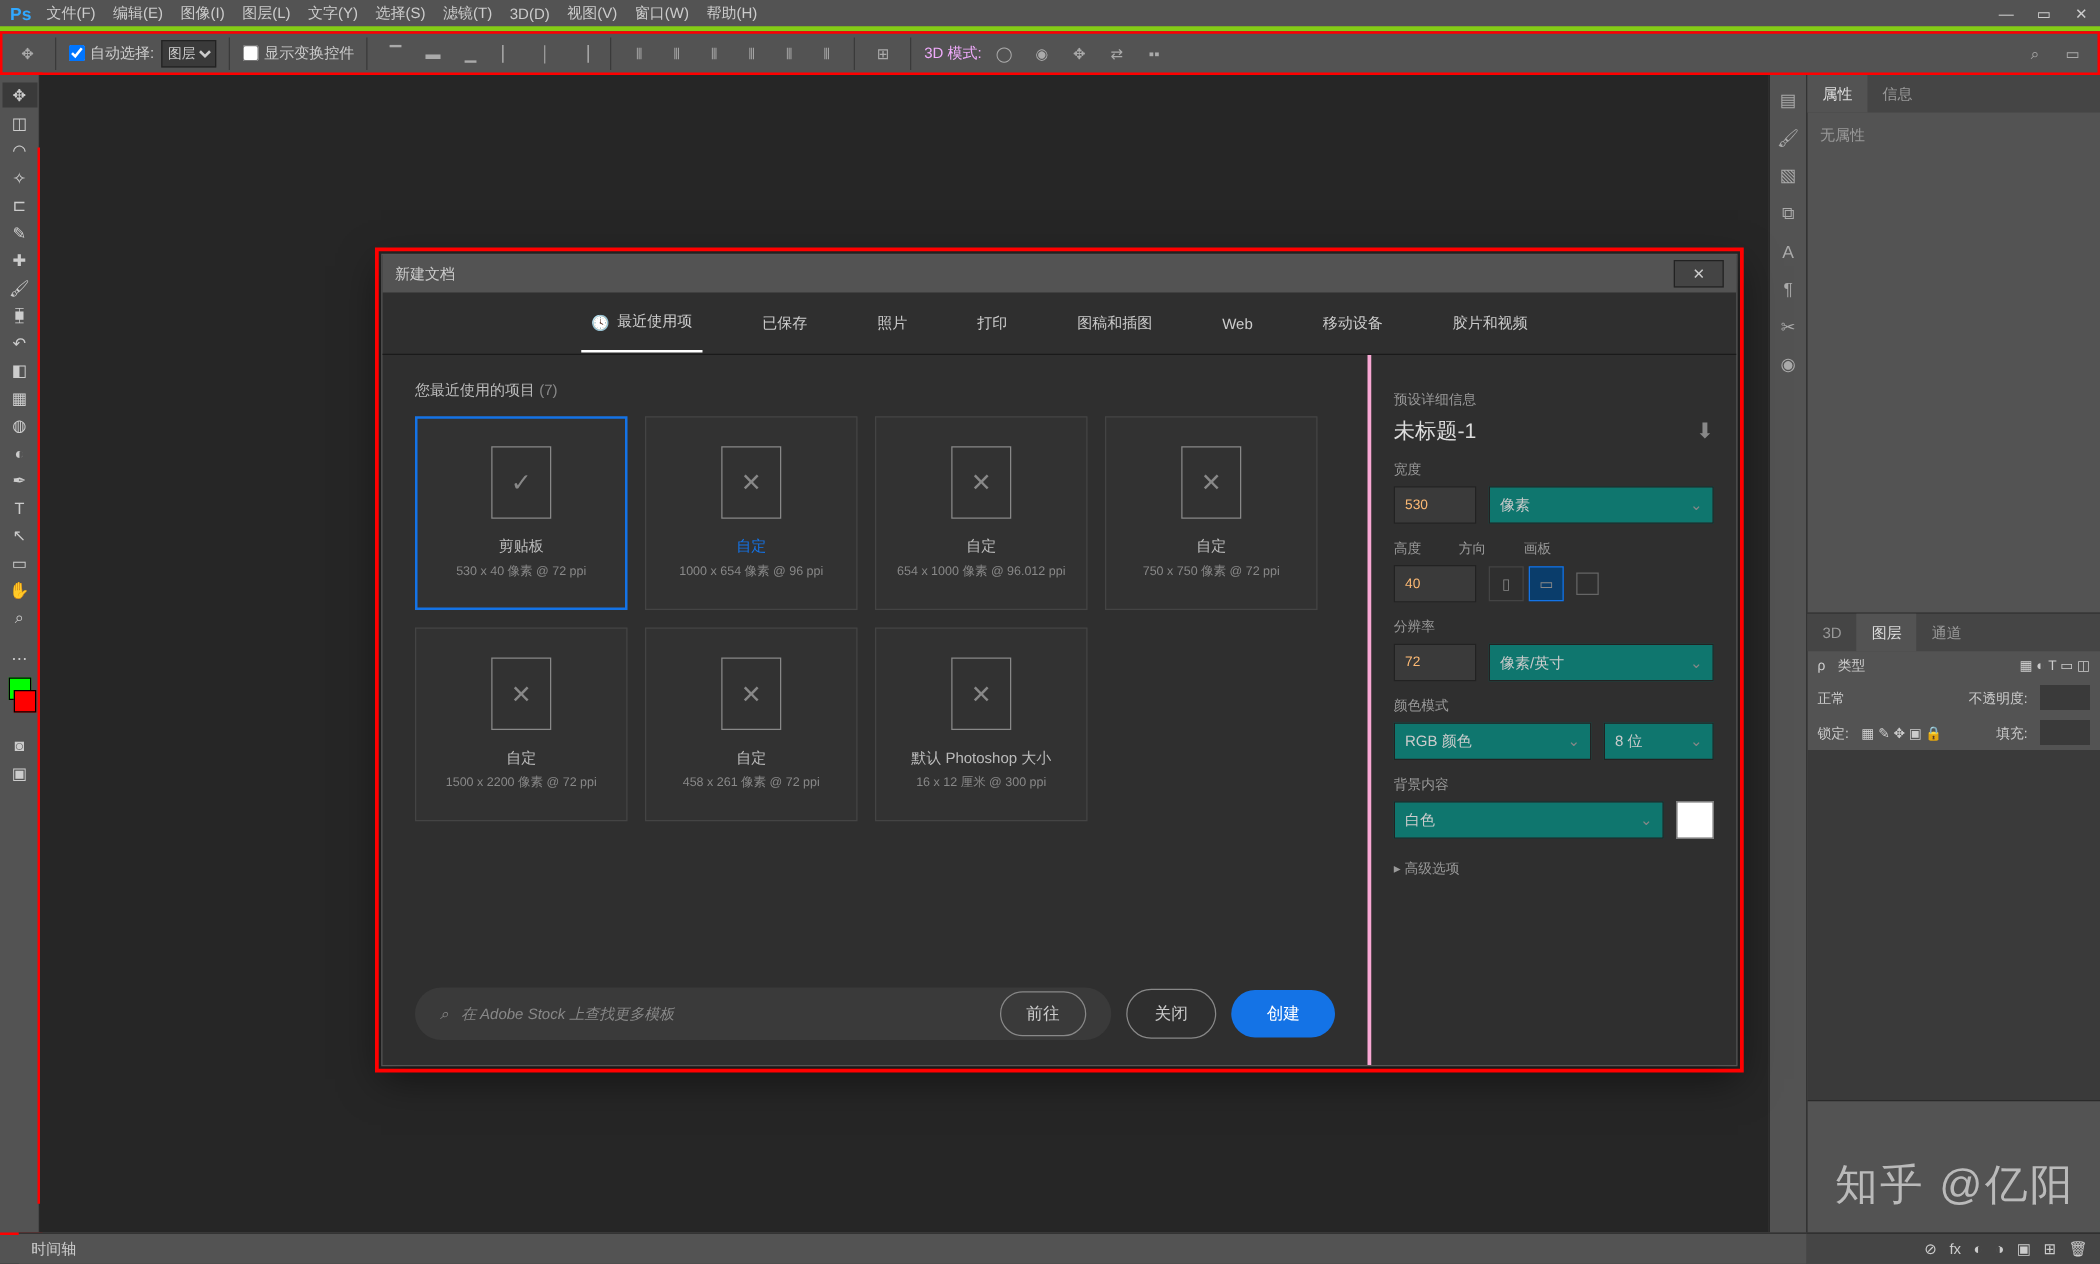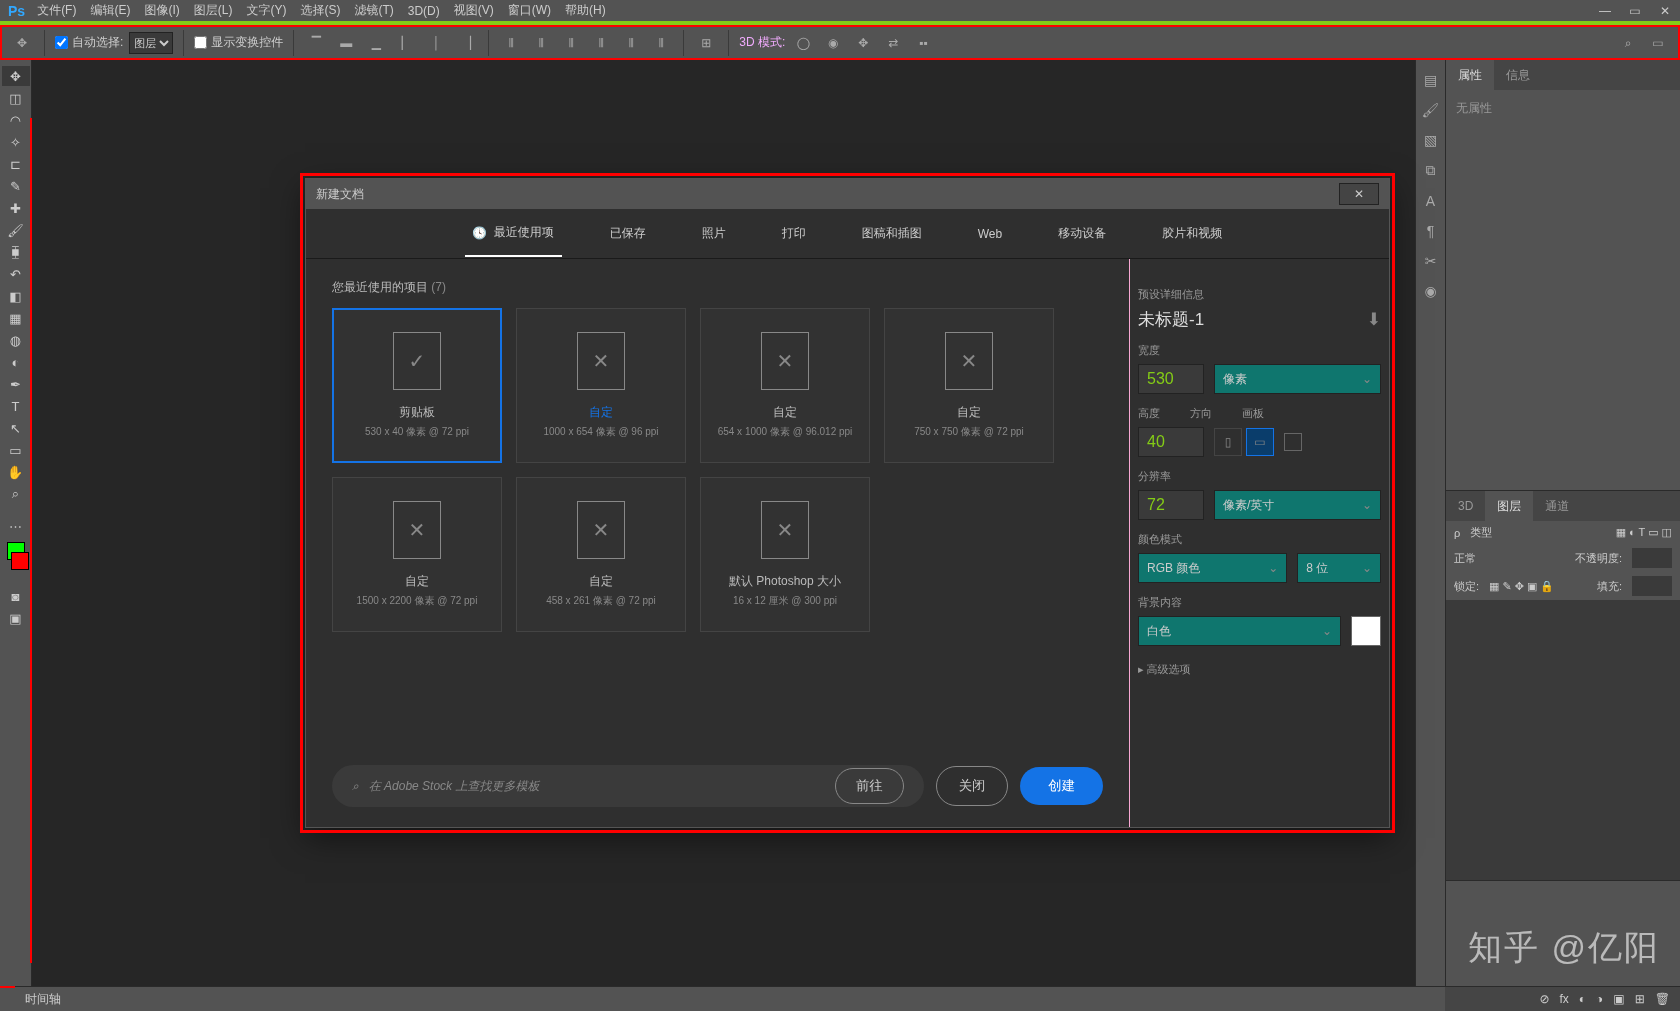--- a/index.html
+++ b/index.html
@@ -47,21 +47,21 @@
 .ptab.active { background:#535353; color:#ddd; }
 .pbody { padding:10px; color:#999; min-height:60px; }
 .layer-tools { display:flex; gap:10px; padding:4px 8px; align-items:center; font-size:11px; }
 .layer-tools input { width:40px; background:#3a3a3a; border:none; color:#ccc; height:20px; }
 
 
 .status { position:absolute; bottom:0; left:15px; right:235px; height:25px; background:#535353; border-top:1px solid #2a2a2a; display:flex; align-items:center; padding:0 10px; color:#ccc; }
 .status2 { position:absolute; bottom:0; right:0; width:235px; height:25px; background:#454545; border-top:1px solid #2a2a2a; display:flex; align-items:center; justify-content:flex-end; gap:10px; padding:0 10px; }
 
 
-.dialog { position:absolute; left:305px; top:178px; width:1085px; height:650px; background:#2f2f2f; border:1px solid #555; box-shadow:0 10px 30px rgba(0,0,0,0.5); outline:3px solid red; outline-offset:2px; }
+.dialog { position:absolute; left:305px; top:203px; width:1085px; height:650px; background:#2f2f2f; border:1px solid #555; box-shadow:0 10px 30px rgba(0,0,0,0.5); outline:3px solid red; outline-offset:2px; }
 .dlg-title { height:30px; background:#535353; display:flex; align-items:center; padding:0 10px; color:#ccc; font-size:12px; }
 .dlg-close { margin-left:auto; width:40px; height:22px; background:#444; color:#ccc; text-align:center; border:1px solid #222; line-height:20px; }
 
 .dlg-tabs { height:50px; display:flex; align-items:center; justify-content:center; gap:40px; border-bottom:1px solid #1a1a1a; }
 .dtab { color:#ccc; padding:14px 8px; display:flex; align-items:center; gap:6px; }
 .dtab.active { border-bottom:2px solid #fff; }
 
 .dlg-body { display:flex; height:calc(100% - 80px); }
 .presets { flex:1; padding:20px 26px; display:flex; flex-direction:column; }
 .recent-lbl { color:#bbb; margin-bottom:12px; }
@@ -73,26 +73,26 @@
 .preset .pname { font-size:12px; margin-bottom:4px; }
 .preset .pname.blue { color:#1473e6; }
 .preset .pmeta { font-size:10px; color:#888; }
 
 .search-row { margin-top:auto; display:flex; align-items:center; gap:12px; }
 .search-box { flex:1; height:42px; background:#3a3a3a; border-radius:21px; display:flex; align-items:center; padding:0 20px; color:#888; font-style:italic; gap:10px; }
 .go-btn { padding:8px 20px; border:1px solid #888; border-radius:18px; color:#ccc; background:transparent; }
 .close-btn { padding:10px 22px; border:1px solid #888; border-radius:20px; color:#ccc; background:transparent; }
 .create-btn { padding:10px 28px; border:none; border-radius:20px; color:#fff; background:#1473e6; }
 
-.details { width:260px; padding:16px 8px; border-left:1px solid #f9a8d4; }
+.details { width:295px; padding:16px 18px; border-left:3px solid #f9a8d4; }
 .details .lbl { font-size:11px; color:#999; margin-bottom:6px; margin-top:12px; display:block; }
 .details .title { font-size:17px; color:#ddd; margin-bottom:6px; display:flex; align-items:center; }
 .details .title .save-ic { margin-left:auto; color:#888; }
 .drow { display:flex; gap:10px; align-items:center; }
-.dinput { background:#3a3a3a; border:1px solid #222; color:#84cc16; height:30px; padding:0 8px; width:66px; font-size:16px; }
+.dinput { background:#3a3a3a; border:1px solid #222; color:#fdba74; height:30px; padding:0 8px; width:66px; font-size:11px; }
 .dsel { background:#0f766e; border:1px solid #222; color:#ccc; height:30px; padding:0 8px; flex:1; font-size:12px; text-align:left; display:flex; align-items:center; justify-content:space-between; }
 .dsel::after { content:"⌄"; color:#888; }
 .orient { display:flex; gap:4px; }
 .orient .ob { width:28px; height:28px; border:1px solid #444; display:flex; align-items:center; justify-content:center; color:#888; }
 .orient .ob.sel { border-color:#1473e6; background:#0a3d6b; }
 .artb { width:18px; height:18px; border:1px solid #666; }
 .adv { color:#999; font-size:11px; margin-top:16px; }
 .swatch-white { width:30px; height:30px; background:#fff; border:1px solid #666; }
 
 .watermark { position:absolute; right:20px; bottom:40px; font-size:34px; color:rgba(255,255,255,0.6); font-weight:300; letter-spacing:2px; }

